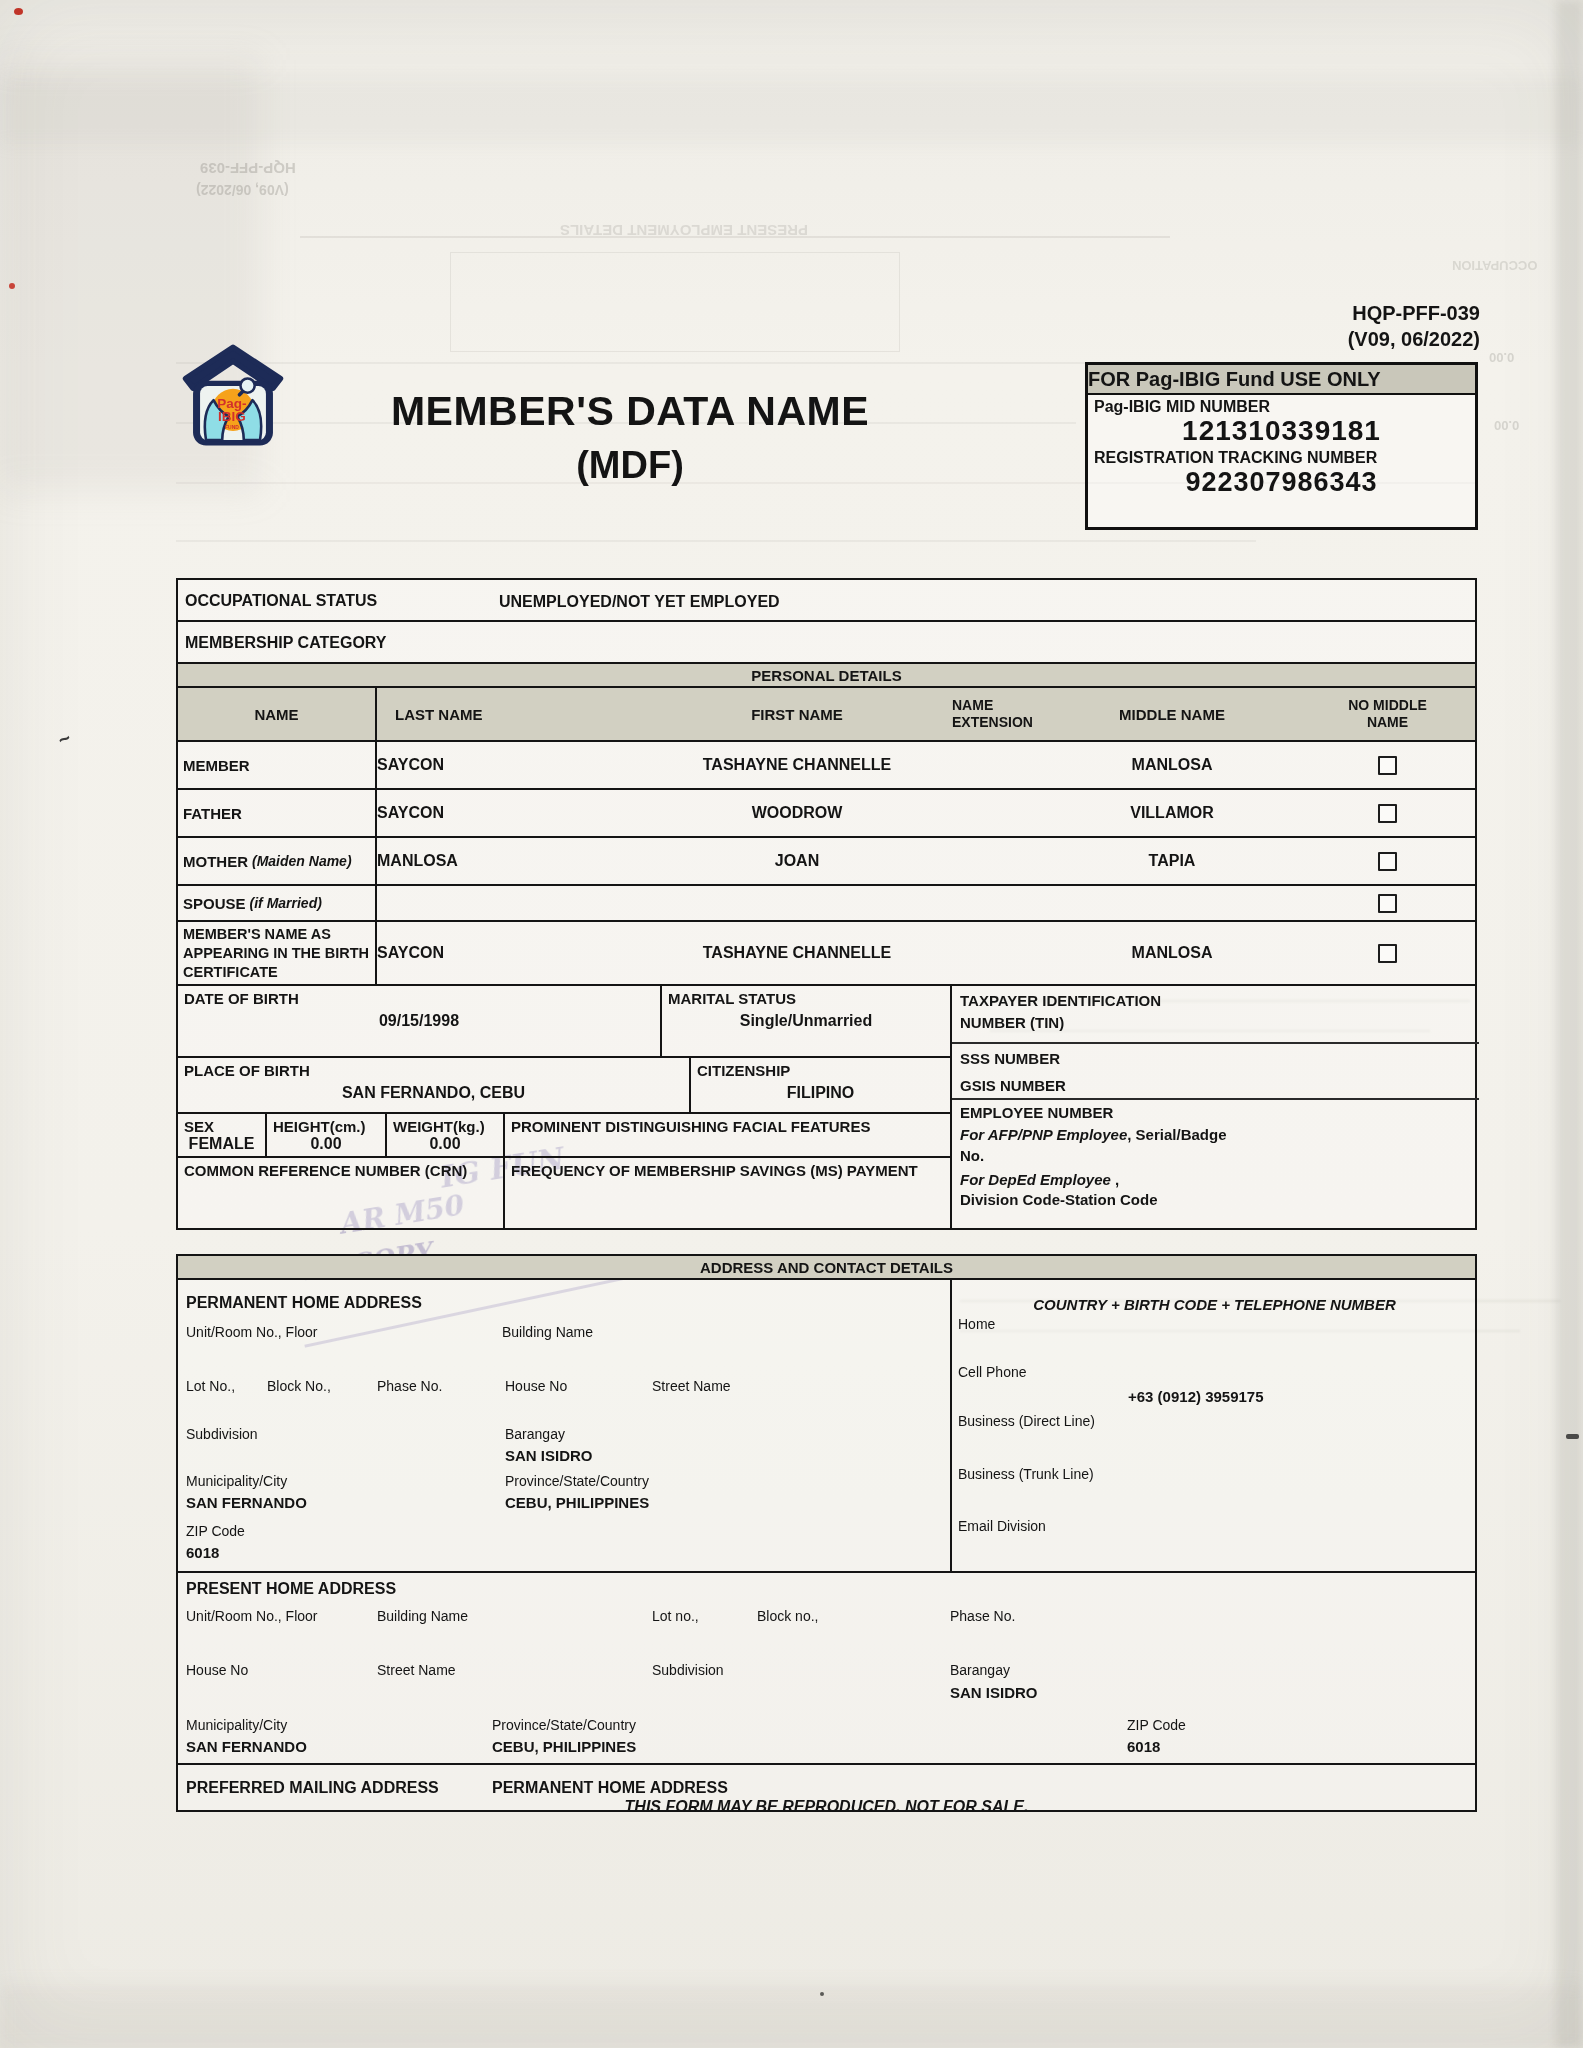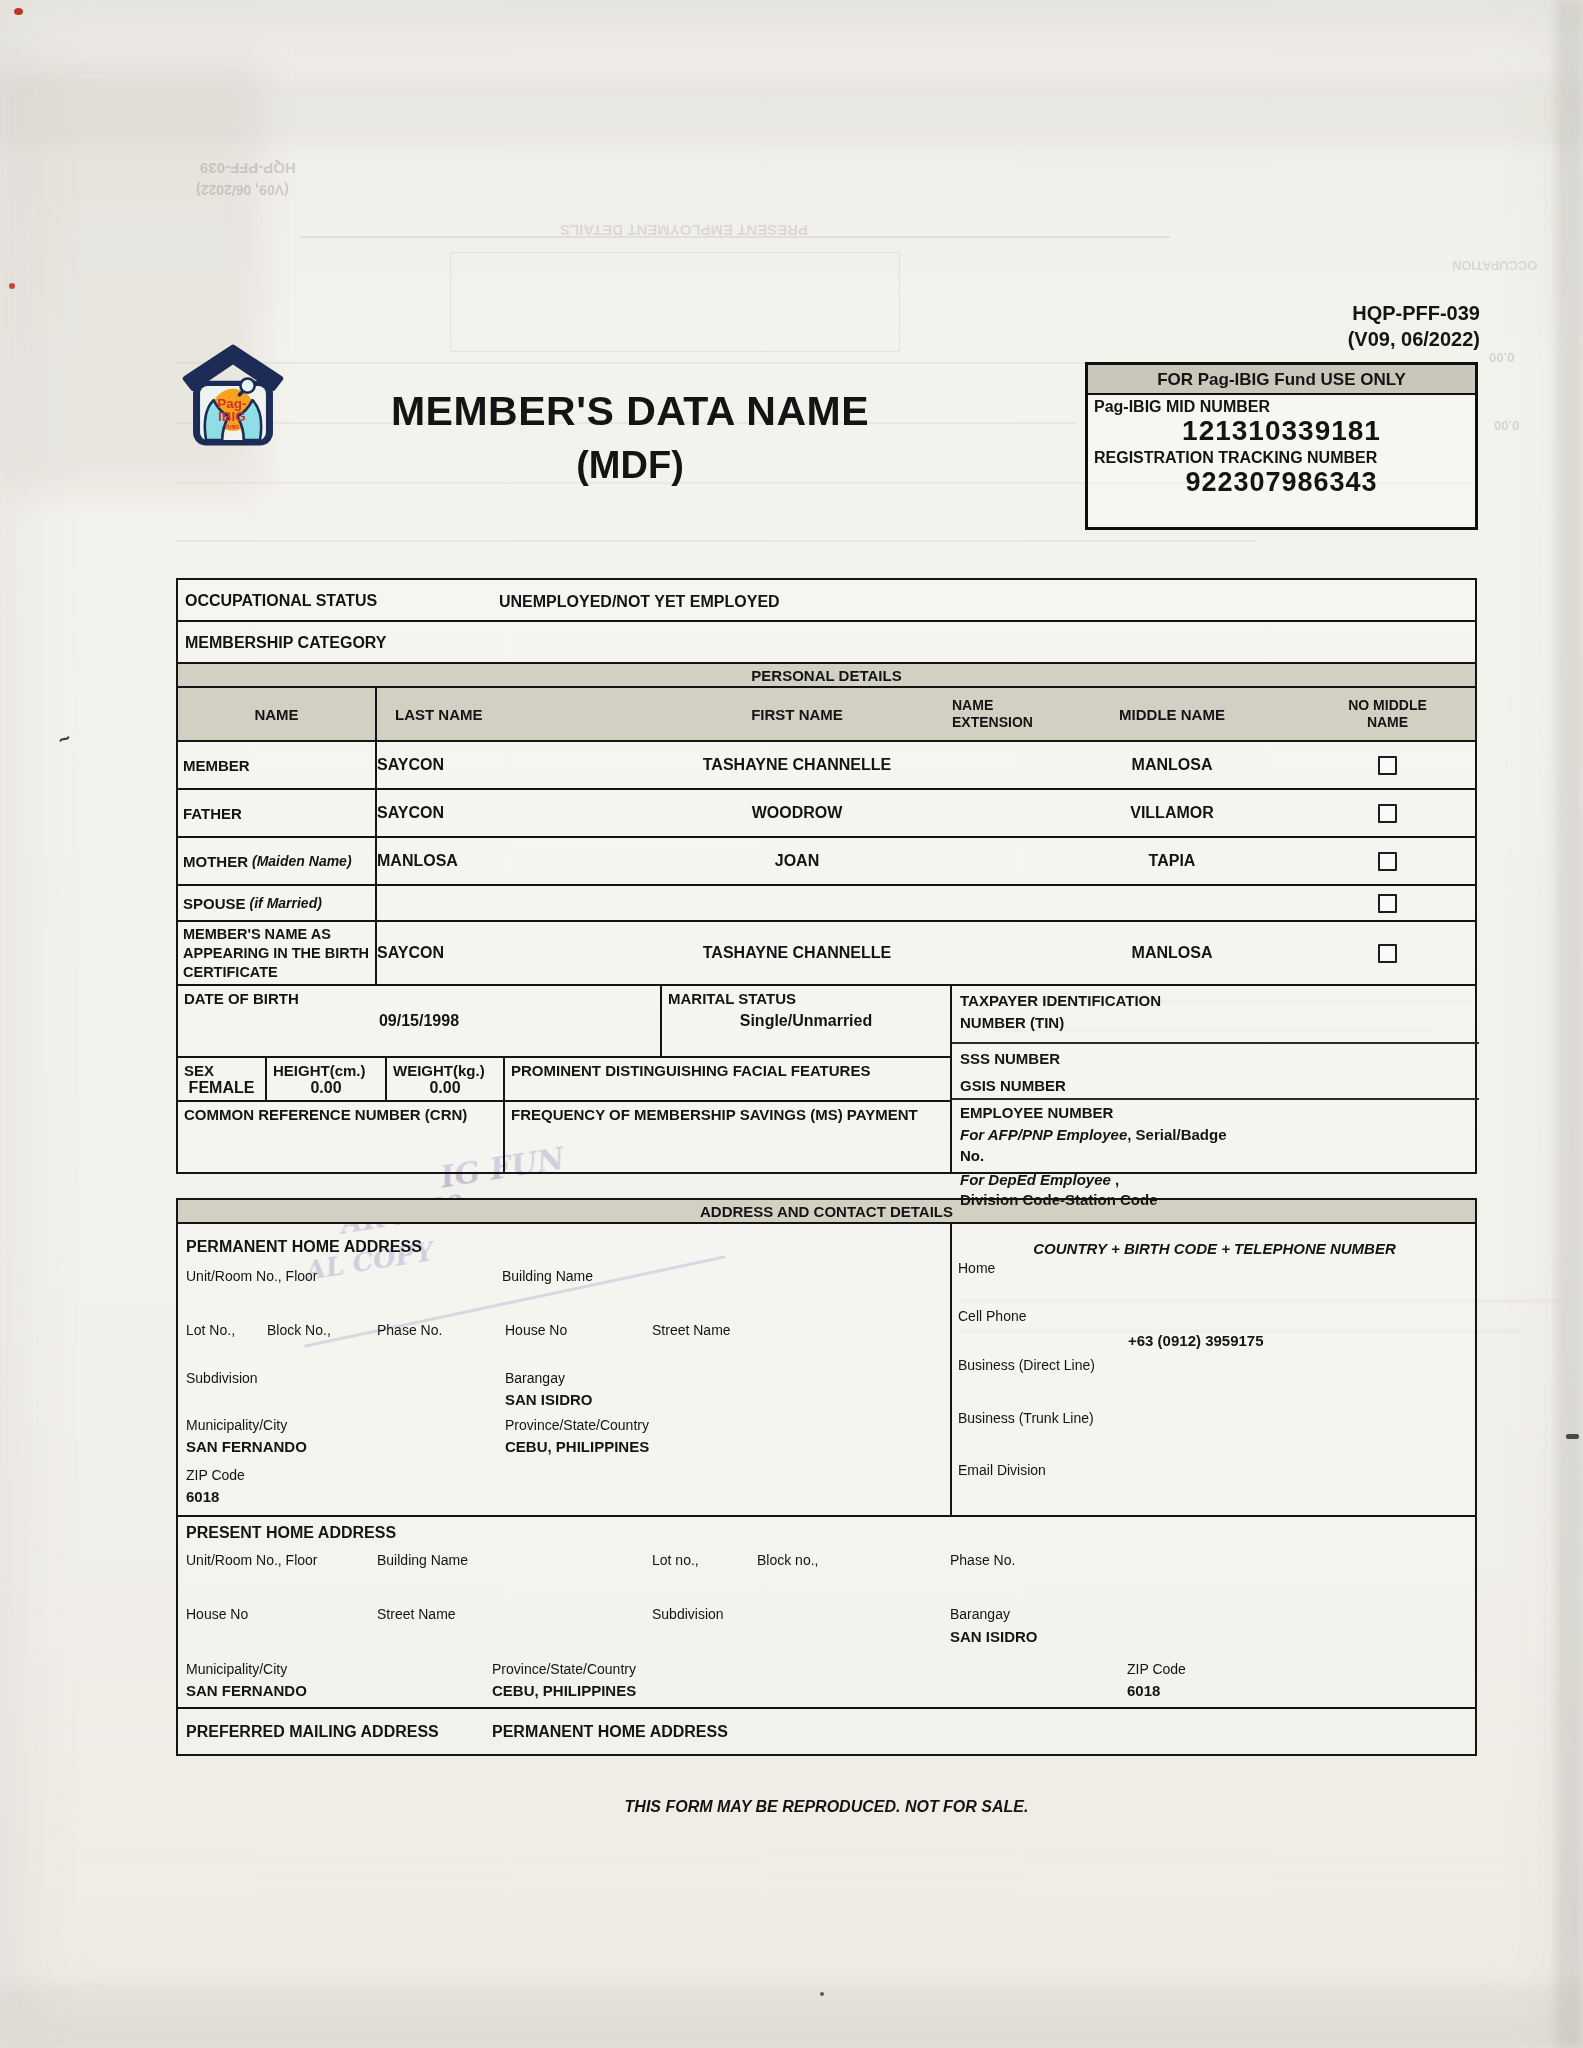--- a/index.html
+++ b/index.html
@@ -18,21 +18,21 @@
   .stamp{position:absolute;color:rgba(122,108,168,.38);font-style:italic;font-weight:bold;transform:rotate(-9deg);filter:blur(.5px);pointer-events:none;white-space:nowrap;font-family:"DejaVu Serif",serif;}
   .stampline{position:absolute;width:430px;height:3px;background:rgba(122,108,168,.30);transform:rotate(-12deg);filter:blur(.6px);}
   .speck{position:absolute;border-radius:50%;}
   
   .form-code{position:absolute;top:300px;left:1080px;width:400px;text-align:right;font-weight:bold;font-size:20px;line-height:26px;}
   .title{position:absolute;top:388px;left:330px;width:600px;text-align:center;}
   .title .t1{font-size:41px;font-weight:bold;letter-spacing:.5px;}
   .title .t2{font-size:38px;font-weight:bold;margin-top:9px;}
   .logo{position:absolute;top:344px;left:178px;width:110px;height:108px;}
   .fund-box{position:absolute;top:362px;left:1085px;width:393px;height:168px;border:3px solid #101010;background:rgba(255,255,255,.35);}
-  .fund-box .fb-hd{height:30px;background:#c9c7ba;border-bottom:2px solid #101010;text-align:center;font-weight:bold;font-size:17px;line-height:29px;}
+  .fund-box .fb-hd{height:30px;background:#c9c7ba;border-bottom:2px solid #101010;text-align:left;font-weight:bold;font-size:20px;line-height:29px;}
   .fund-box .fb-lbl{font-weight:600;font-size:16px;padding:3px 0 0 6px;}
   .fund-box .fb-val{text-align:center;font-weight:bold;font-size:28px;letter-spacing:1px;line-height:30px;}
   
   .form-body{position:absolute;left:176px;top:578px;width:1301px;}
   .blk{border:2px solid #141414;background:rgba(255,255,255,.25);}
   .blk + .blk{margin-top:-2px;}
   .gap{height:24px;border:none;background:transparent;}
   .lbl{font-weight:bold;font-size:15px;}
   .lbl16{font-weight:bold;font-size:16px;}
   .lbl14{font-weight:normal;font-size:14px;}
@@ -259,20 +259,30 @@
       <div class="lower">
         <div class="lower-left">
           <div class="lrow" style="height:72px;">
             <div class="lcell br" style="width:484px;">
               <span class="lbl">DATE OF BIRTH</span>
               <div class="cv val">09/15/1998</div>
             </div>
             <div class="lcell" style="flex:1;">
               <span class="lbl">MARITAL STATUS</span>
               <div class="cv val">Single/Unmarried</div>
+            </div>
+          </div>
+          <div class="lrow" style="height:56px;">
+            <div class="lcell br" style="width:513px;">
+              <span class="lbl">PLACE OF BIRTH</span>
+              <div class="cv val">SAN FERNANDO, CEBU</div>
+            </div>
+            <div class="lcell" style="flex:1;">
+              <span class="lbl">CITIZENSHIP</span>
+              <div class="cv val">FILIPINO</div>
             </div>
           </div>
           <div class="lrow" style="height:44px;">
             <div class="lcell br" style="width:89px;">
               <span class="lbl">SEX</span>
               <div class="cv val" style="top:21px;">FEMALE</div>
             </div>
             <div class="lcell br" style="width:120px;">
               <span class="lbl">HEIGHT(cm.)</span>
               <div class="cv val" style="top:21px;">0.00</div>

